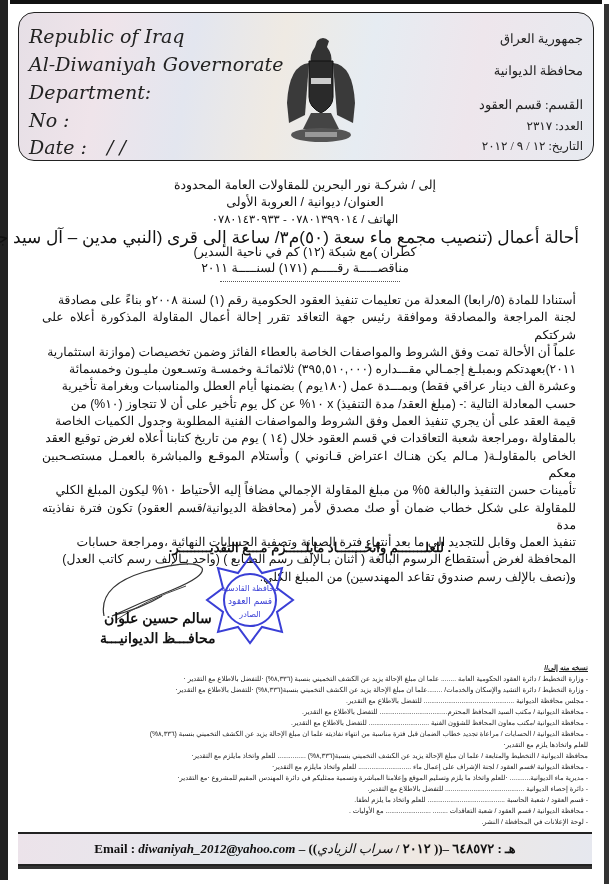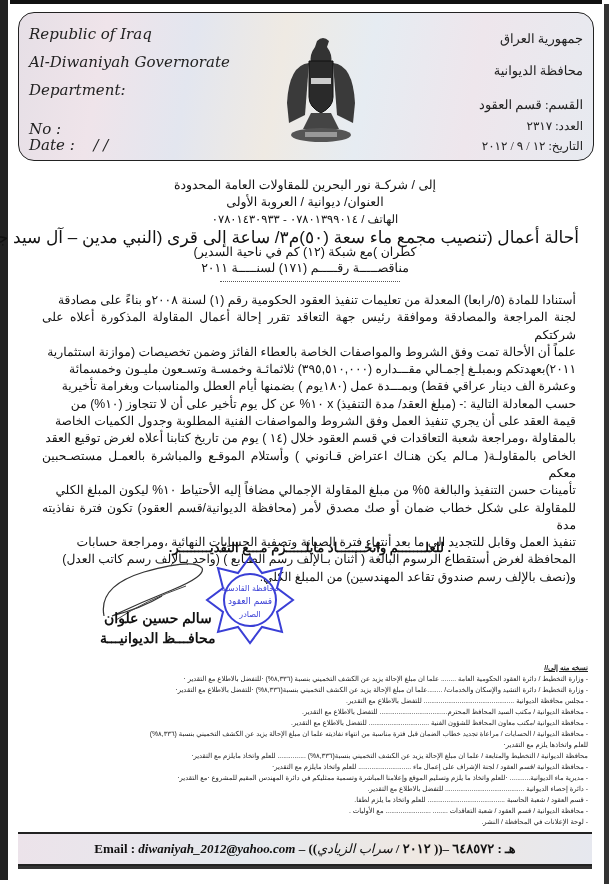--- a/index.html
+++ b/index.html
@@ -2,21 +2,21 @@
 <html><head>
 <meta charset="utf-8">
 <style>
   html, body { margin:0; padding:0; }
   body { width:609px; height:888px; background:#fff; position:relative; overflow:hidden; font-family:"DejaVu Sans", sans-serif; color:#111; }
   .outer-top { position:absolute; left:10px; top:0; width:592px; height:4px; background:#111; }
   .outer-right { position:absolute; right:0; top:4px; width:5px; height:880px; background:#333; }
   .outer-left { position:absolute; left:0; top:0; width:8px; height:880px; background:#222; }
   .header { position:absolute; left:18px; top:12px; width:574px; height:147px; border:1.5px solid #222; border-radius:16px;
     background: linear-gradient(100deg, #e6dfe6 0%, #efe4ea 15%, #e3e6ef 30%, #efeae3 45%, #e6ecf2 60%, #eee6ec 78%, #e7eaf0 100%); overflow:hidden; }
-  .en { position:absolute; left:10px; font-family:"DejaVu Serif", serif; font-style:italic; font-size:15px; color:#222; }
+  .en { position:absolute; left:10px; font-family:"DejaVu Serif", serif; font-style:italic; font-size:19px; color:#222; }
   .ar-h { position:absolute; right:10px; direction:rtl; font-family:Liberation Serif, serif; font-size:12px; color:#222; }
   .emblem { position:absolute; left:262px; top:20px; width:80px; height:115px; }
   .body-text { position:absolute; direction:rtl; font-family:"Liberation Sans", sans-serif; color:#111; }
   .center { text-align:center; }
   .addr { left:80px; width:450px; font-size:12.5px; line-height:16px; }
   .para { left:42px; width:534px; font-size:12.3px; line-height:17.3px; text-align:justify; text-align-last:right; }
   .closing { left:120px; width:380px; font-size:13px; font-weight:bold; text-align:center; }
   .sig { position:absolute; direction:rtl; font-family:"Liberation Sans", sans-serif; font-weight:bold; font-size:14px; }
   .copies { position:absolute; left:40px; width:548px; direction:rtl; font-family:"Liberation Sans", sans-serif; font-size:6.8px; line-height:11px; color:#222; }
   .copies .row { white-space:nowrap; overflow:hidden; }
@@ -33,21 +33,21 @@
 <body>
 
 <div class="outer-left"></div>
 <div class="outer-top"></div>
 <div class="outer-right"></div>
 
 <div class="header">
   <div class="en" style="top:12px;">Republic of Iraq</div>
   <div class="en" style="top:40px;">Al-Diwaniyah Governorate</div>
   <div class="en" style="top:68px;">Department:</div>
-  <div class="en" style="top:107px;">No :</div>
+  <div class="en" style="top:96px;">No :</div>
   <div class="en" style="top:123px;">
     <span>Date :</span>
     <span style="margin-left:14px;">/   /</span>
   </div>
 
   <svg class="emblem" viewBox="0 0 80 115">
     <path d="M36 8 q6 -6 12 0 l-2 6 q6 8 4 16 l-10 2 l-10 -2 q-2 -8 4 -16 z" fill="#333"></path>
     <path d="M28 30 q-20 2 -22 40 l2 20 l16 -8 z" fill="#3a3a3a"></path>
     <path d="M52 30 q20 2 22 40 l-2 20 l-16 -8 z" fill="#3a3a3a"></path>
     <path d="M28 28 h24 v36 q0 10 -12 16 q-12 -6 -12 -16 z" fill="#2a2a2a" stroke="#111" stroke-width="1"></path>

